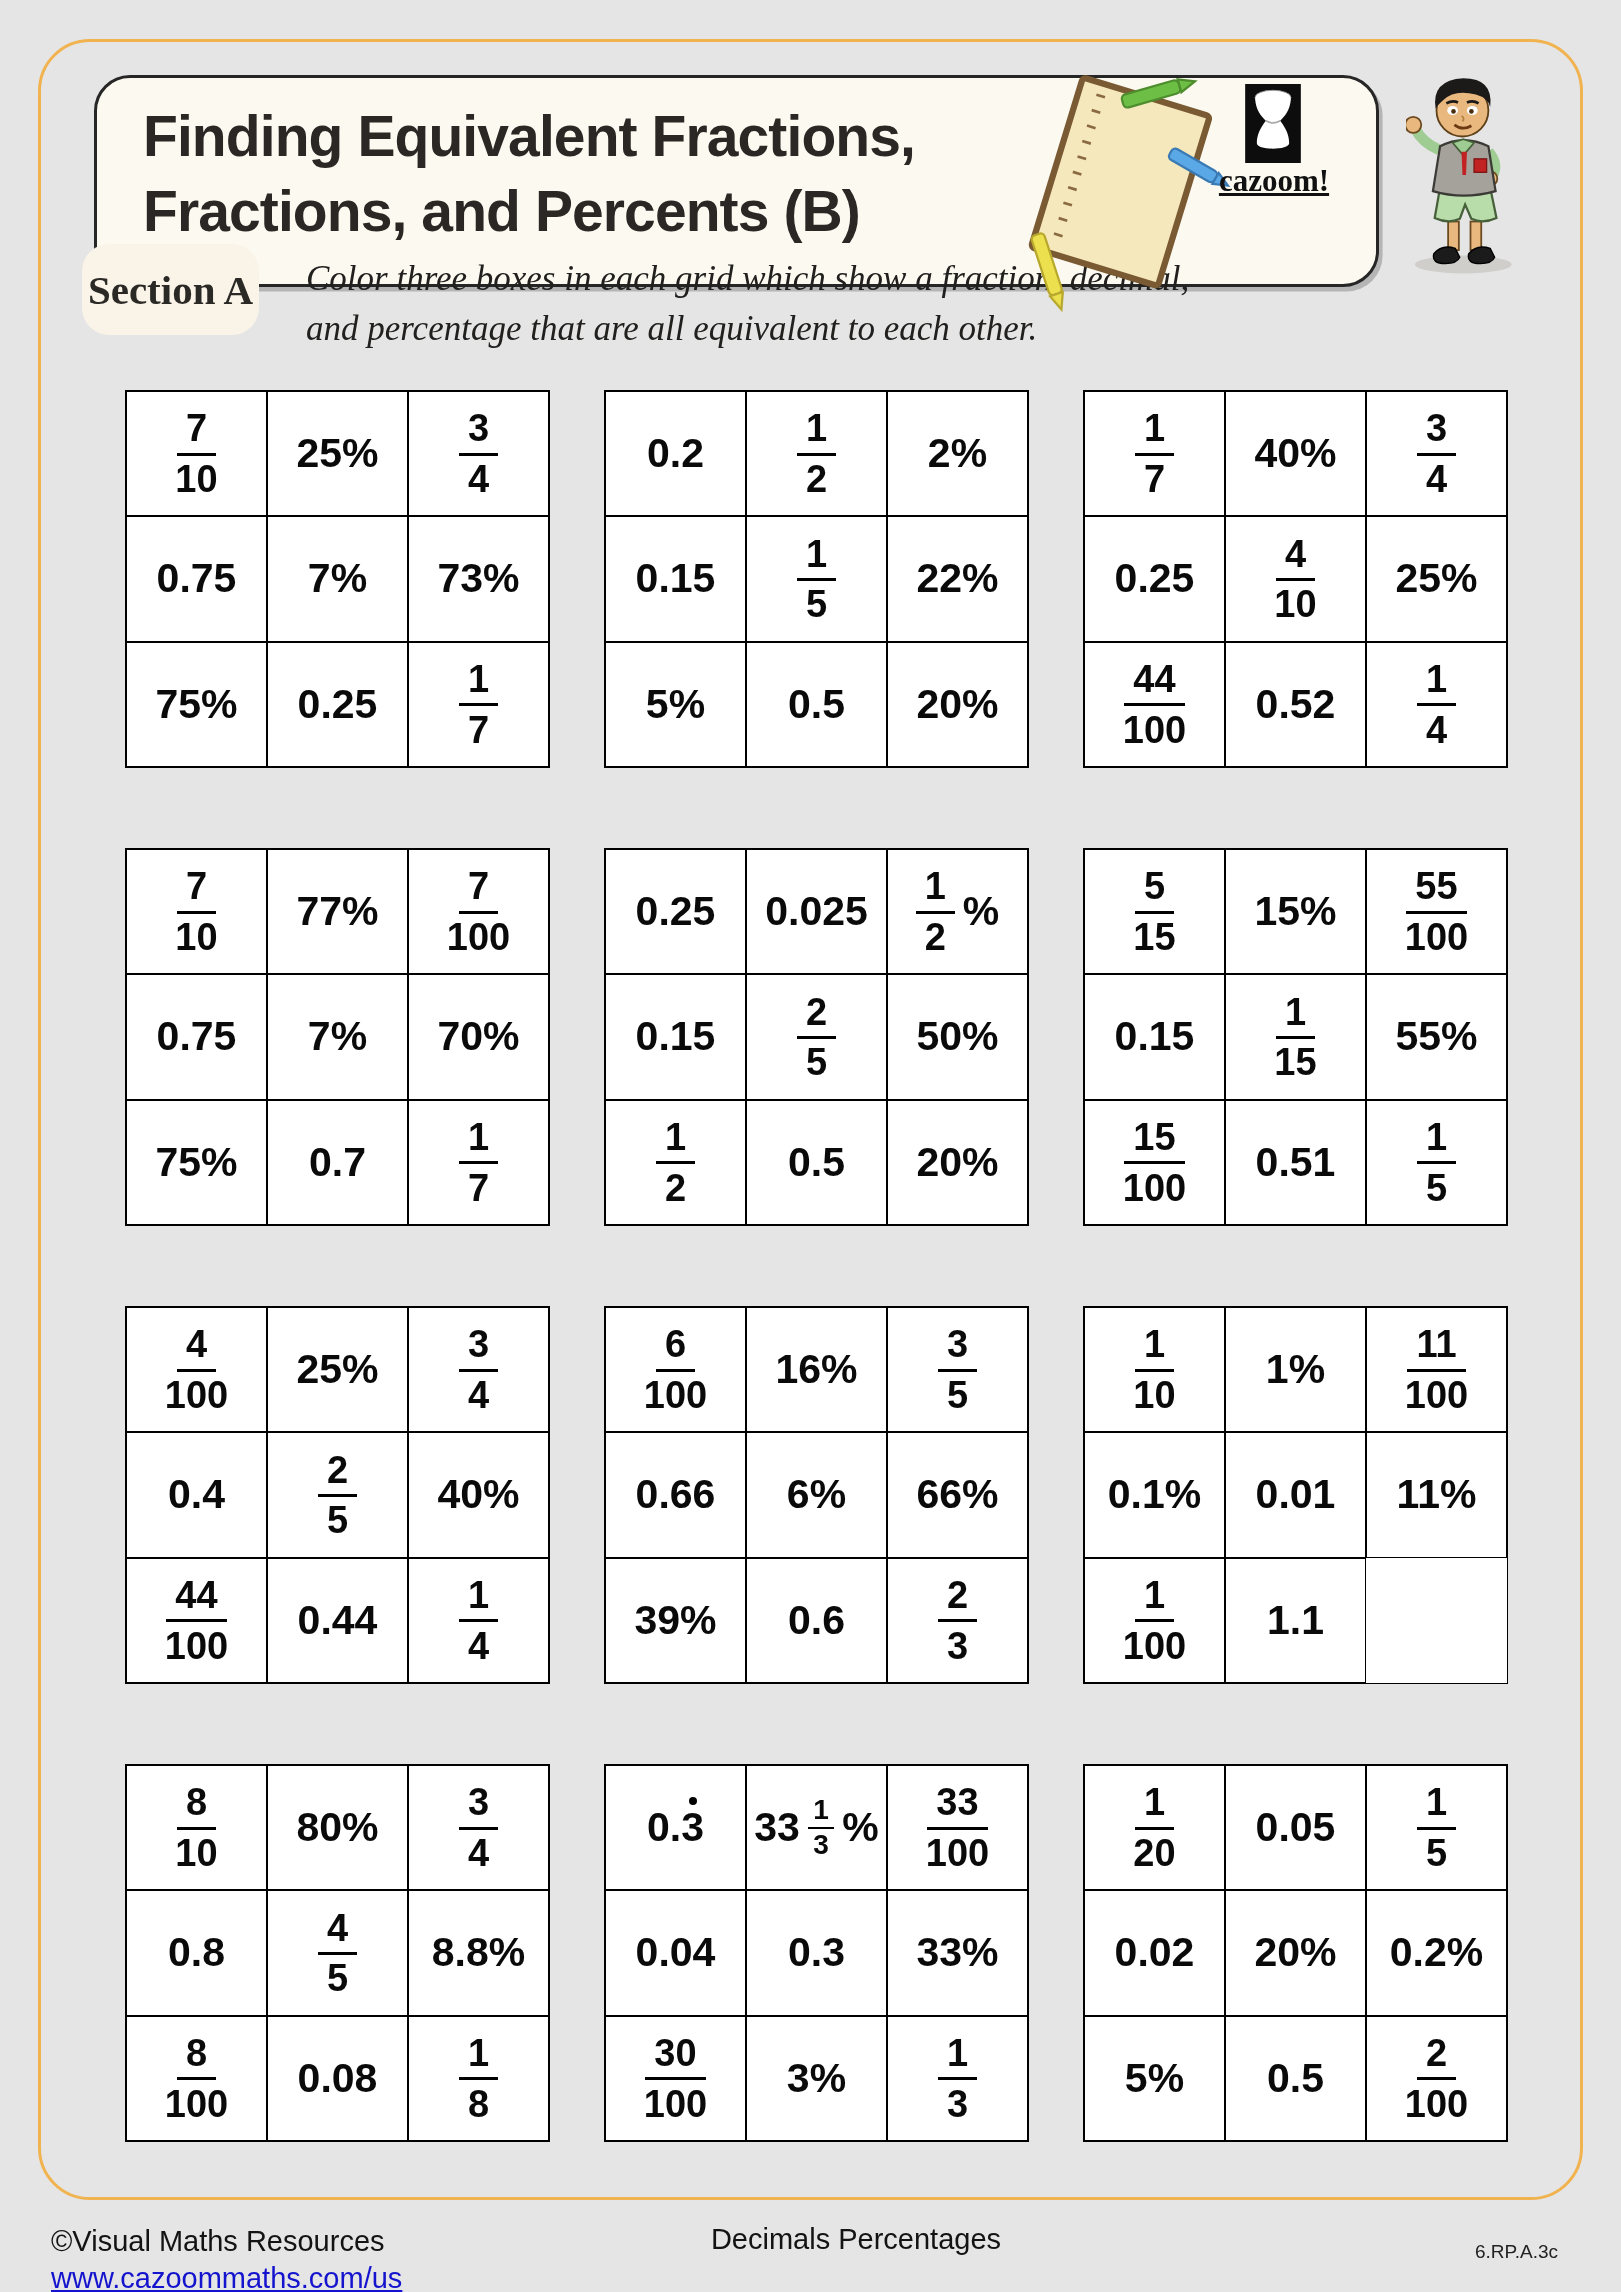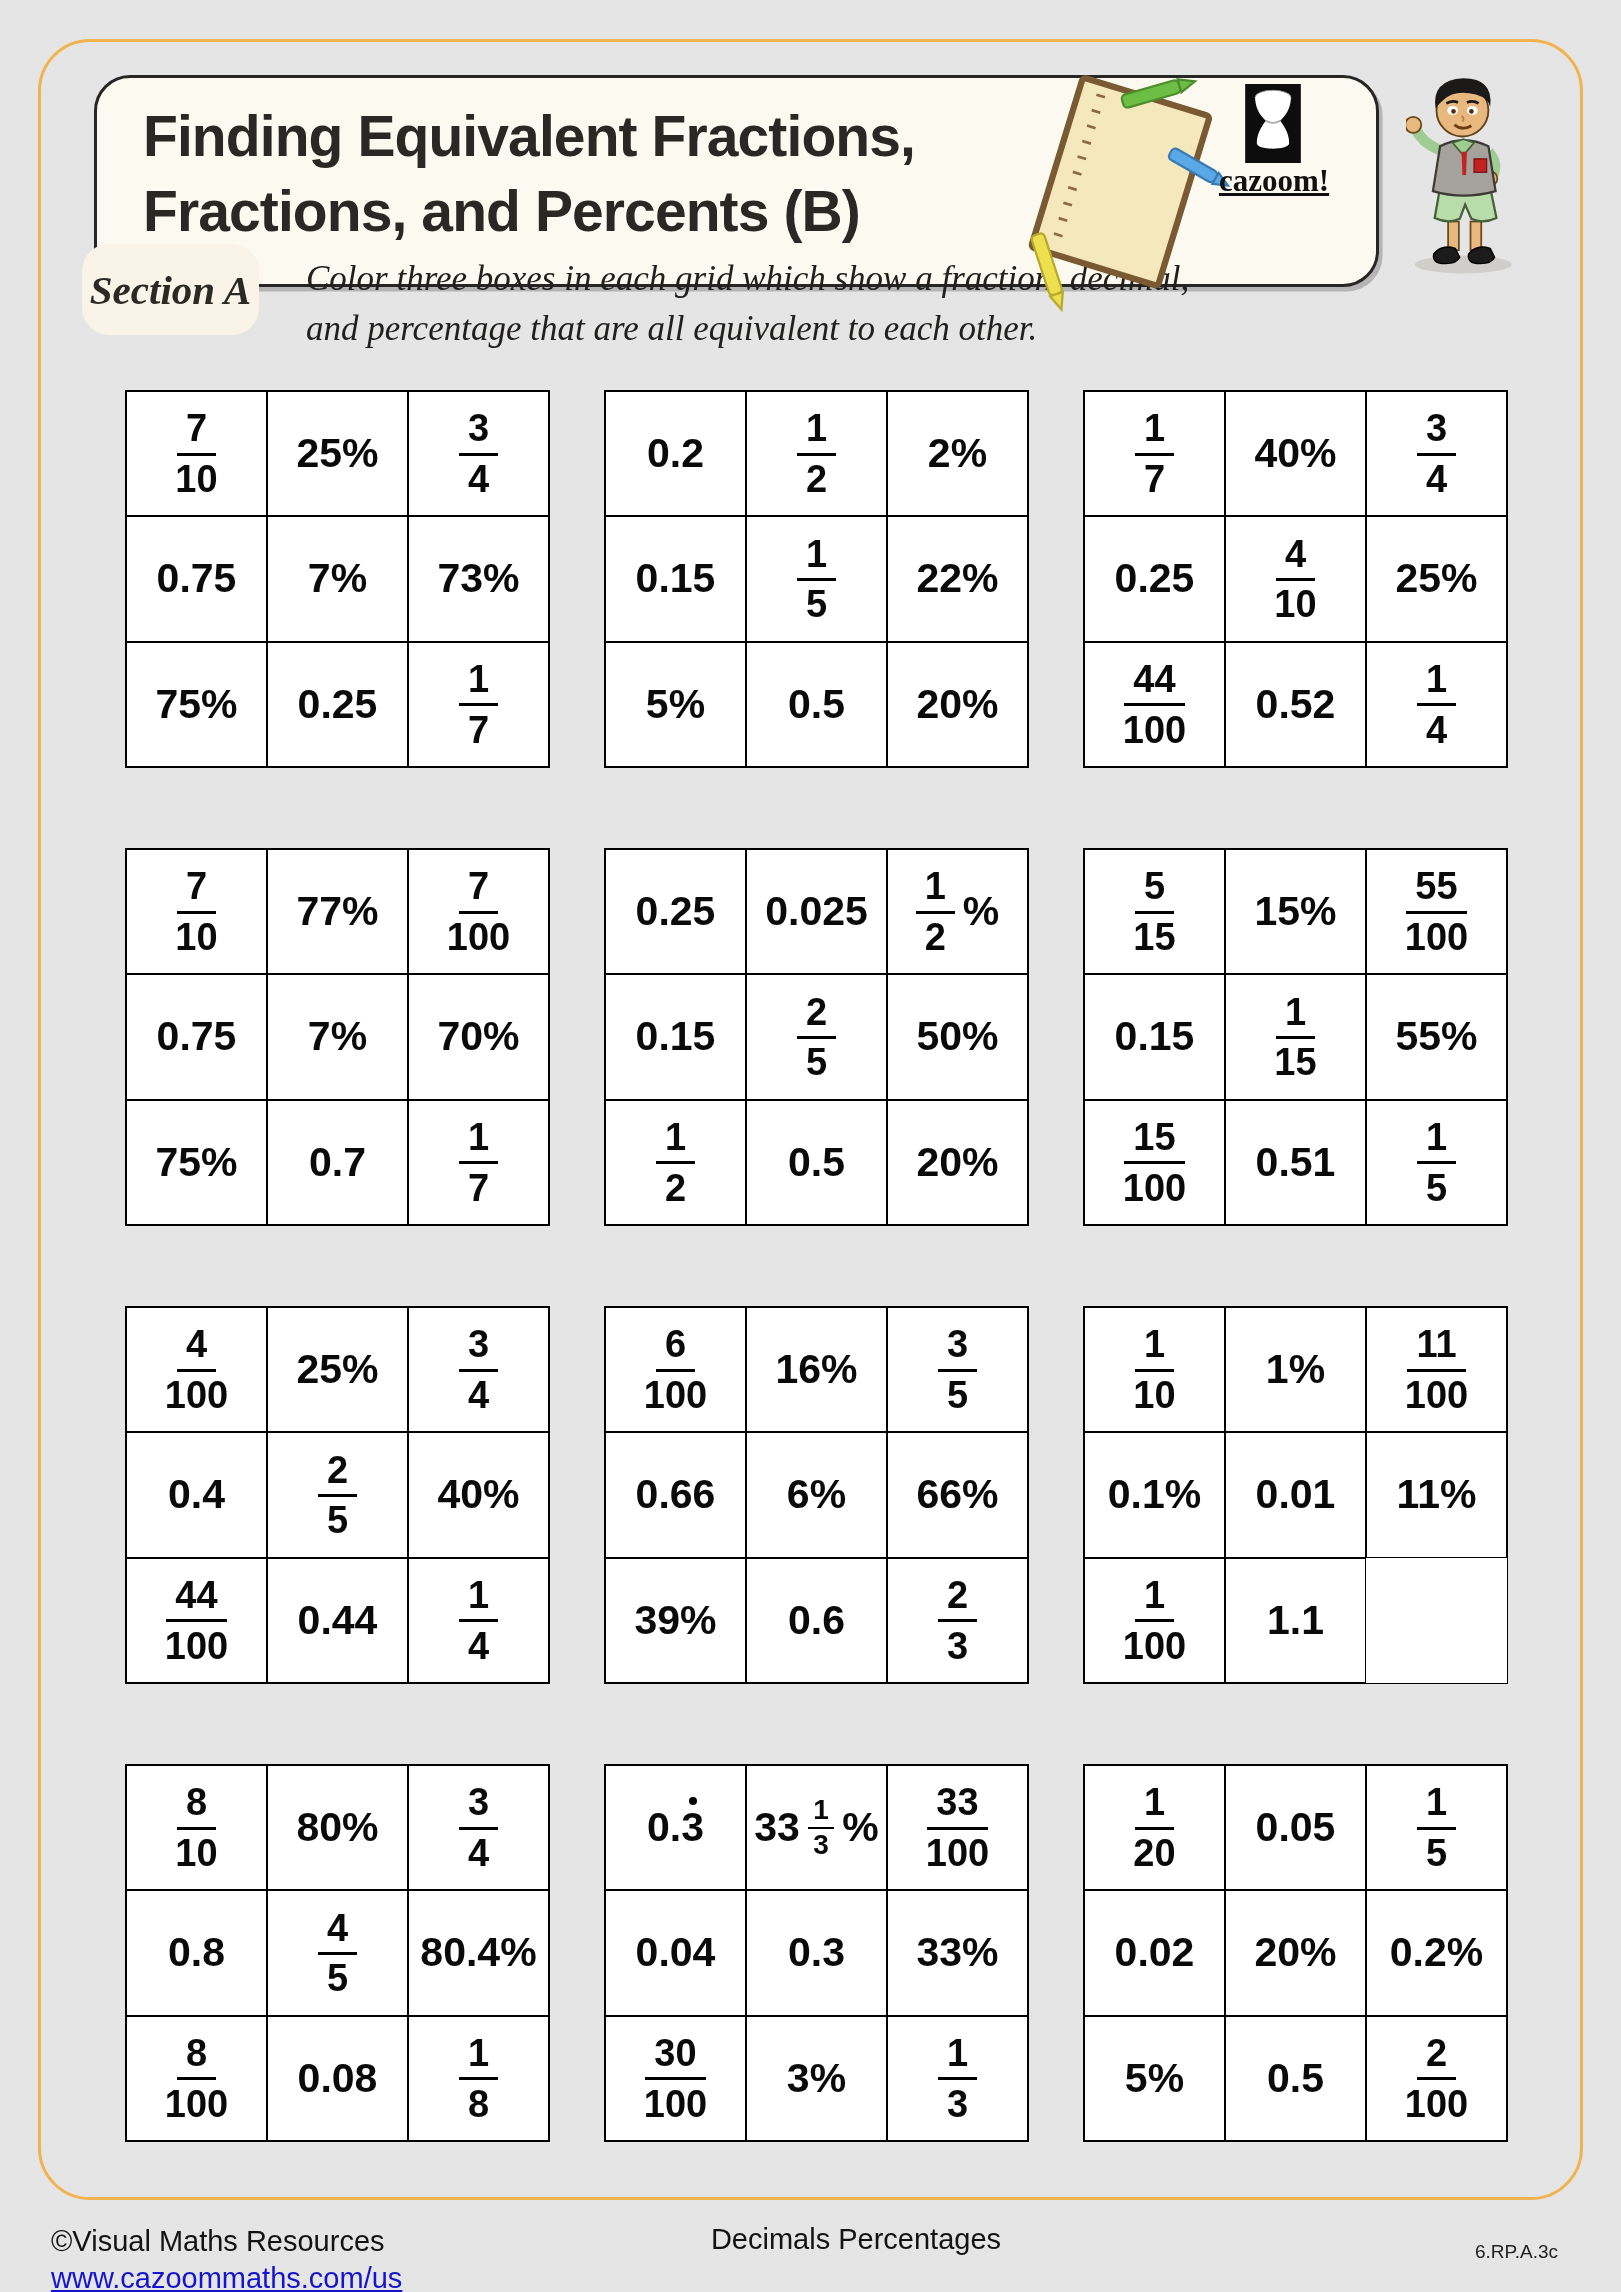--- a/index.html
+++ b/index.html
@@ -15,21 +15,21 @@
          font-weight:bold;letter-spacing:-0.9px;color:#2b2725;z-index:3;}
   .notebook{position:absolute;left:996px;top:56px;z-index:4;}
   .logo-drum{position:absolute;left:1245px;top:84px;z-index:4;}
   .logo-text{position:absolute;left:1207px;top:163px;width:134px;text-align:center;z-index:4;
              font-family:"Liberation Serif",serif;font-weight:bold;font-size:31px;color:#111;text-decoration:underline;}
   .boy{position:absolute;left:1406px;top:64px;z-index:5;}
   
   .section-label-box{position:absolute;left:82px;top:244px;width:177px;height:91px;
         background:var(--section-label-bg,#FAF3E7);border-radius:27px;
         display:flex;align-items:center;justify-content:center;}
-  .section-label-box span{font-family:"Liberation Serif",serif;font-style:italic;font-weight:bold;
+  .section-label-box span{font-family:"Liberation Serif",serif;font-weight:bold;
         font-size:41px;color:#2a2926;}
   .instructions{position:absolute;left:306px;top:254px;font-family:"Liberation Serif",serif;
         font-style:italic;font-size:35px;line-height:1.42;color:#21201e;}
   
   .grids{position:absolute;left:125px;top:390px;display:grid;
          grid-template-columns:repeat(3,423px);column-gap:56px;row-gap:80px;}
   .eq-grid{display:grid;grid-template-columns:repeat(3,1fr);grid-template-rows:repeat(3,1fr);
            width:423px;height:376px;border:1.3px solid var(--grid-line,#000);background:#fff;}
   .cell{border:1.3px solid var(--grid-line,#000);display:flex;align-items:center;justify-content:center;
         color:#0a0a0a;}
@@ -516,21 +516,21 @@
         <div class="cell">
           <span class="val">0.8</span>
         </div>
         <div class="cell">
           <span class="frac">
             <span class="num">4</span>
             <span class="den">5</span>
           </span>
         </div>
         <div class="cell">
-          <span class="val">80.4%</span>
+          <span class="val">8.8%</span>
         </div>
         <div class="cell">
           <span class="frac">
             <span class="num">8</span>
             <span class="den">100</span>
           </span>
         </div>
         <div class="cell">
           <span class="val">0.08</span>
         </div>

